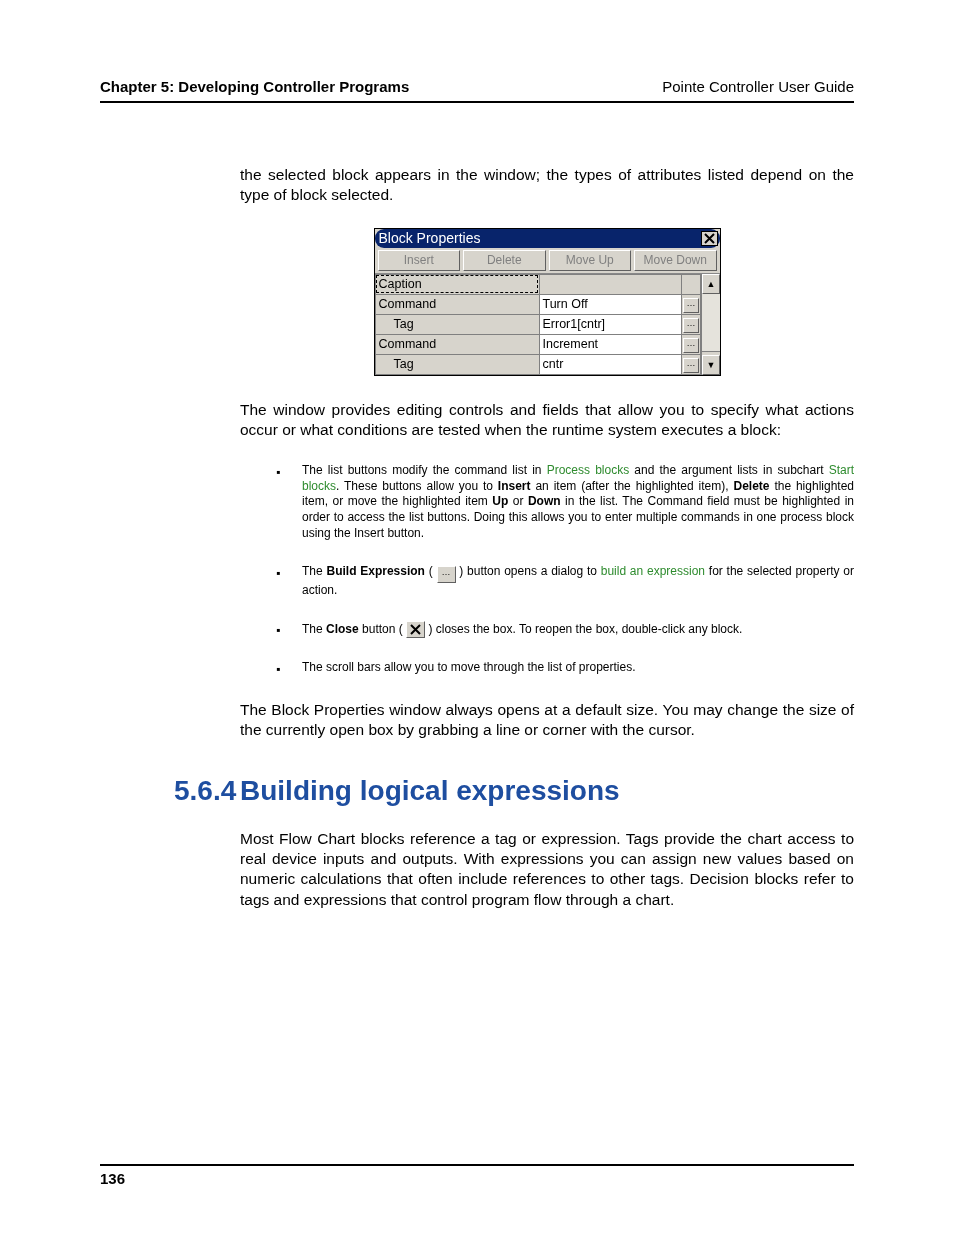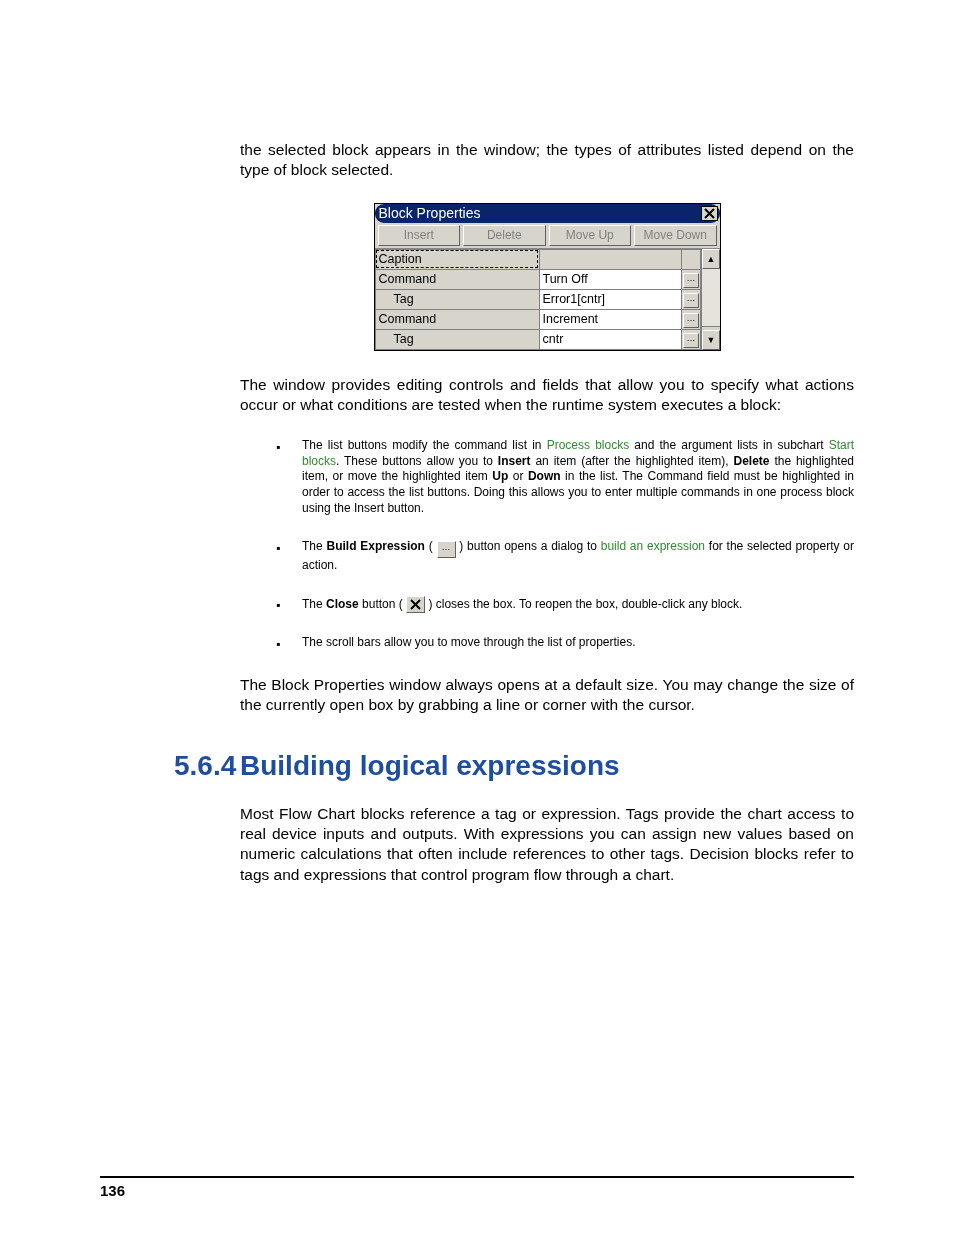--- a/index.html
+++ b/index.html
@@ -223,34 +223,38 @@
     padding-left: 74px;
     box-sizing: border-box;
   }
   .section-heading .title {
     font-size: 28px;
     font-weight: bold;
   }
 
   .footer {
     position: absolute;
-    bottom: 36px;
+    bottom: 48px;
     left: 100px;
     right: 100px;
     border-top: 2px solid #000;
     padding-top: 4px;
     font-weight: bold;
     font-size: 15px;
   }
 </style>
 </head>
 <body>
 
 <div class="page">
 
+  <div class="header">
+    <span class="left">Chapter 5: Developing Controller Programs</span>
+    <span class="right">Pointe Controller User Guide</span>
+  </div>
 
   <div class="body">
 
     <p class="spaced">the selected block appears in the window; the types of attributes listed depend on the type of block selected.</p>
 
     <div class="dialog">
       <div class="titlebar">
         <span class="title">Block Properties</span>
         <span class="close-x">
           <svg width="15" height="13" viewBox="0 0 15 13">

